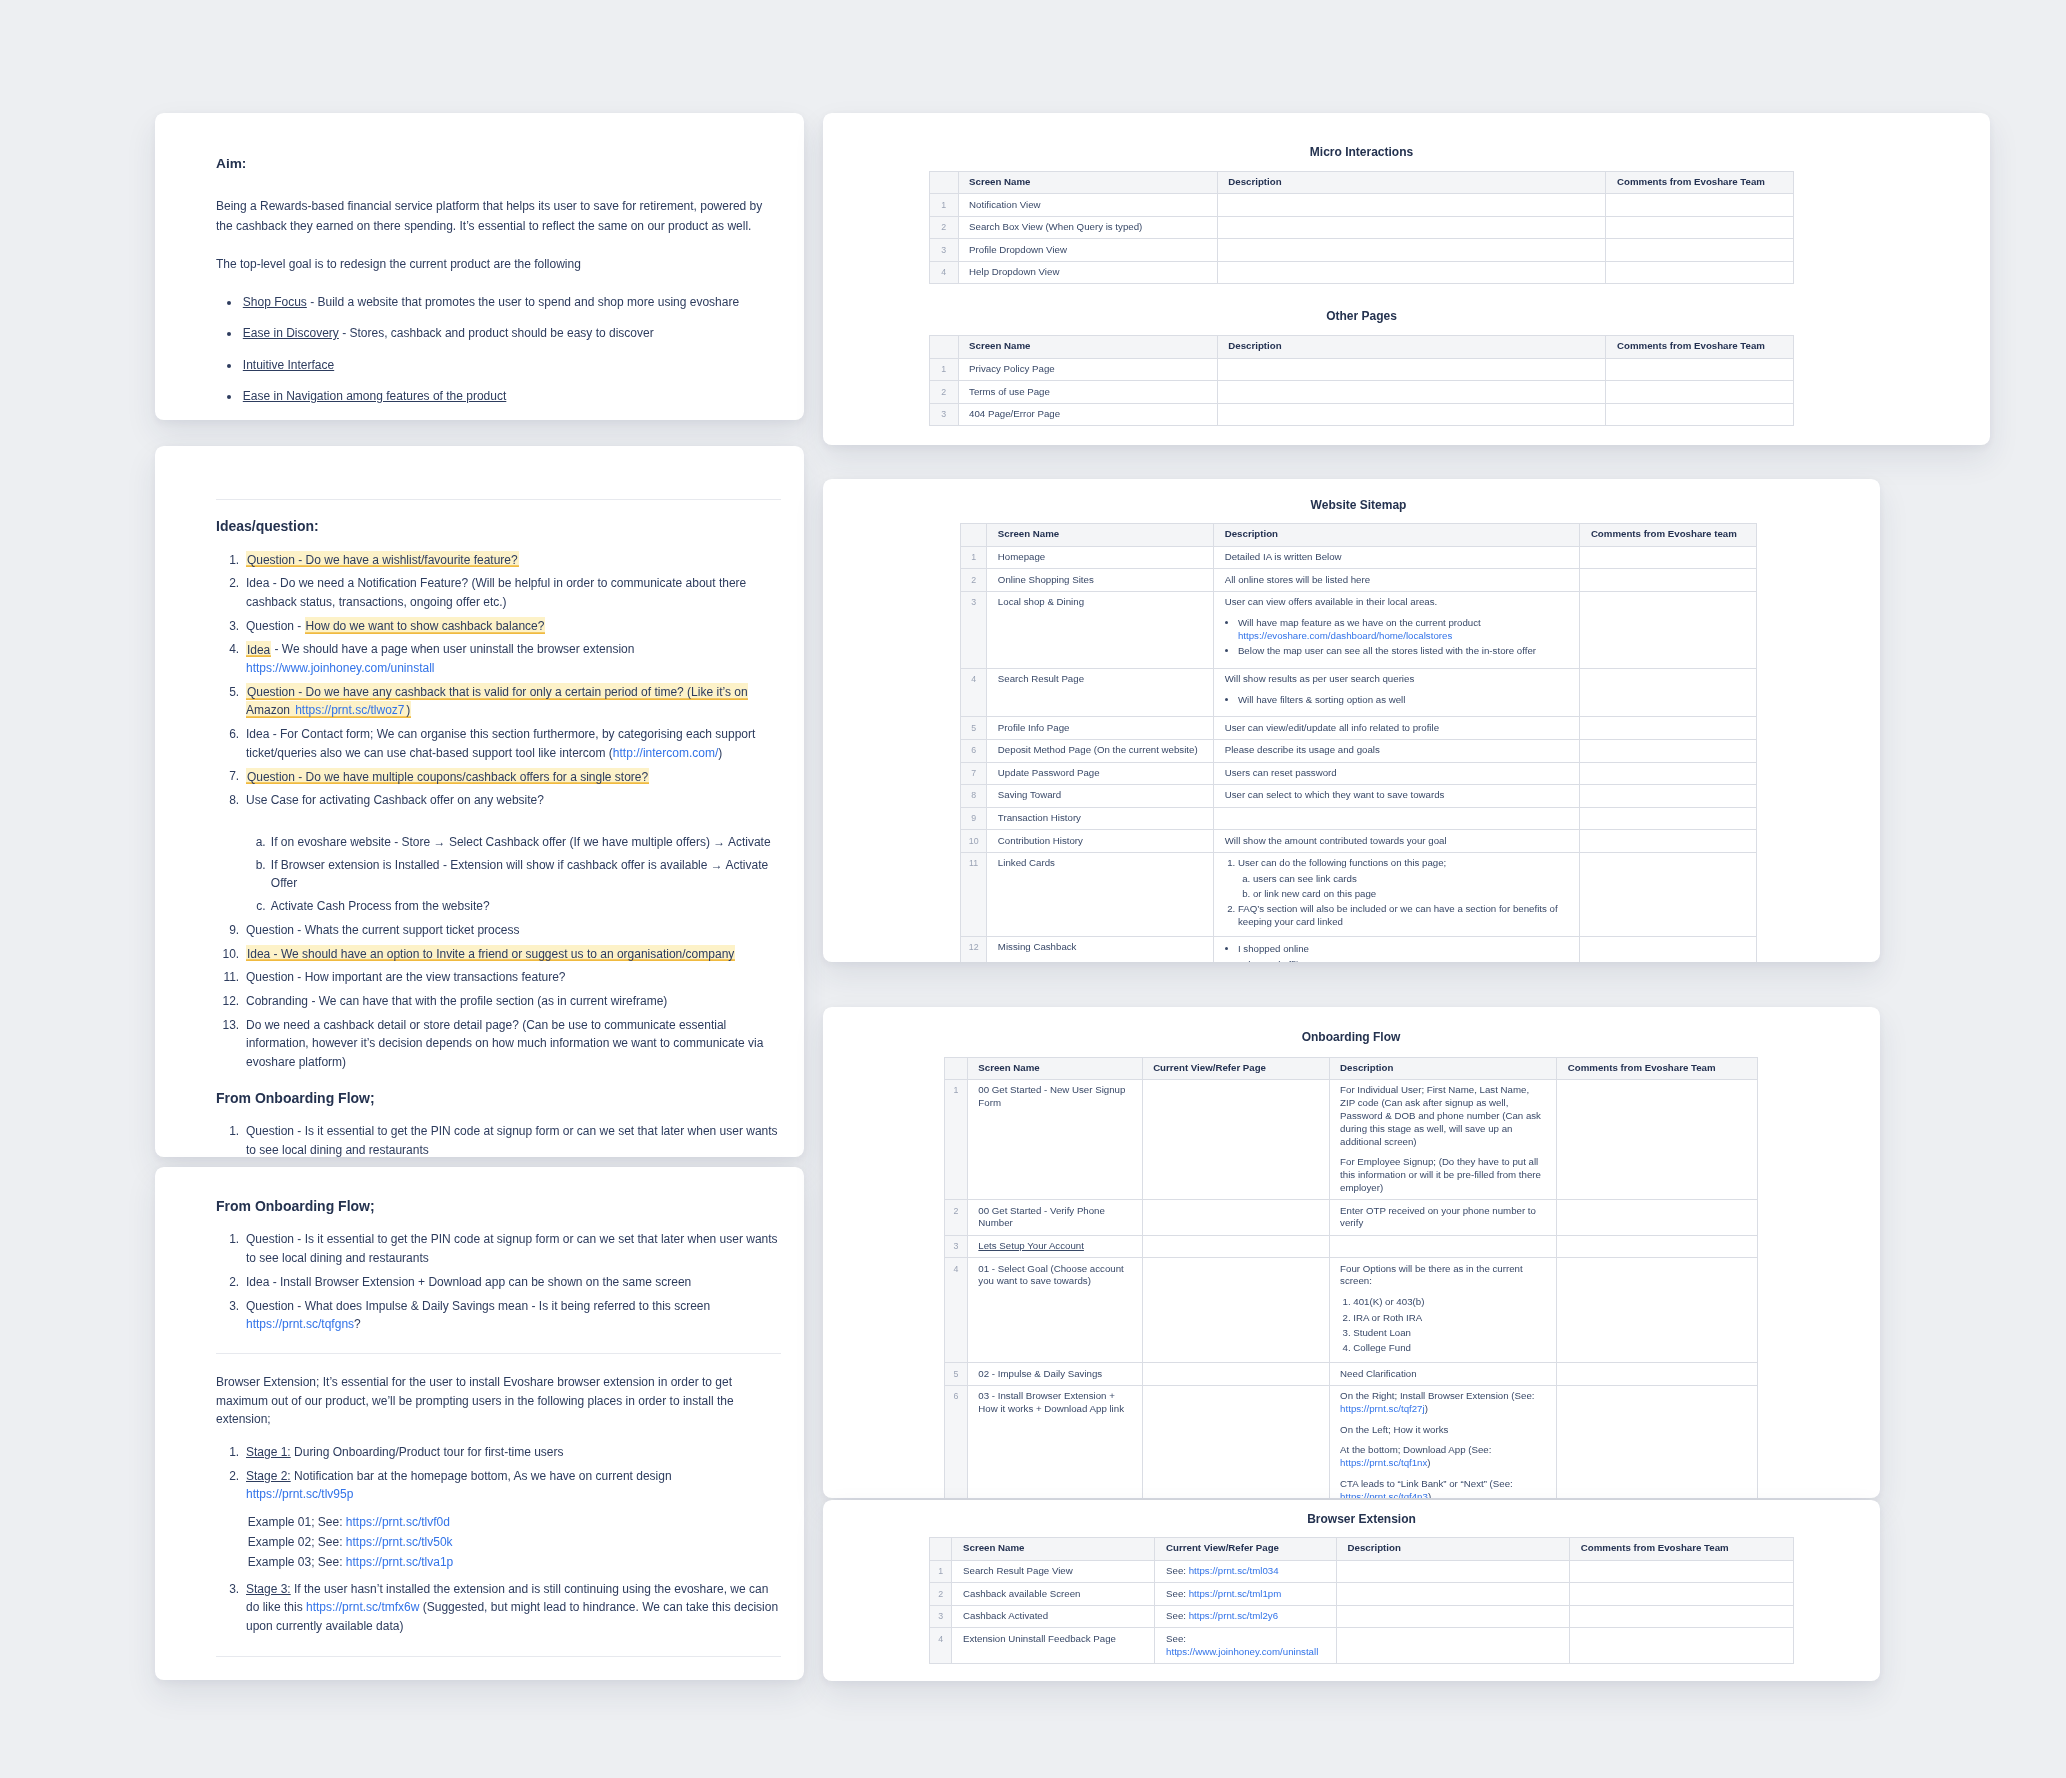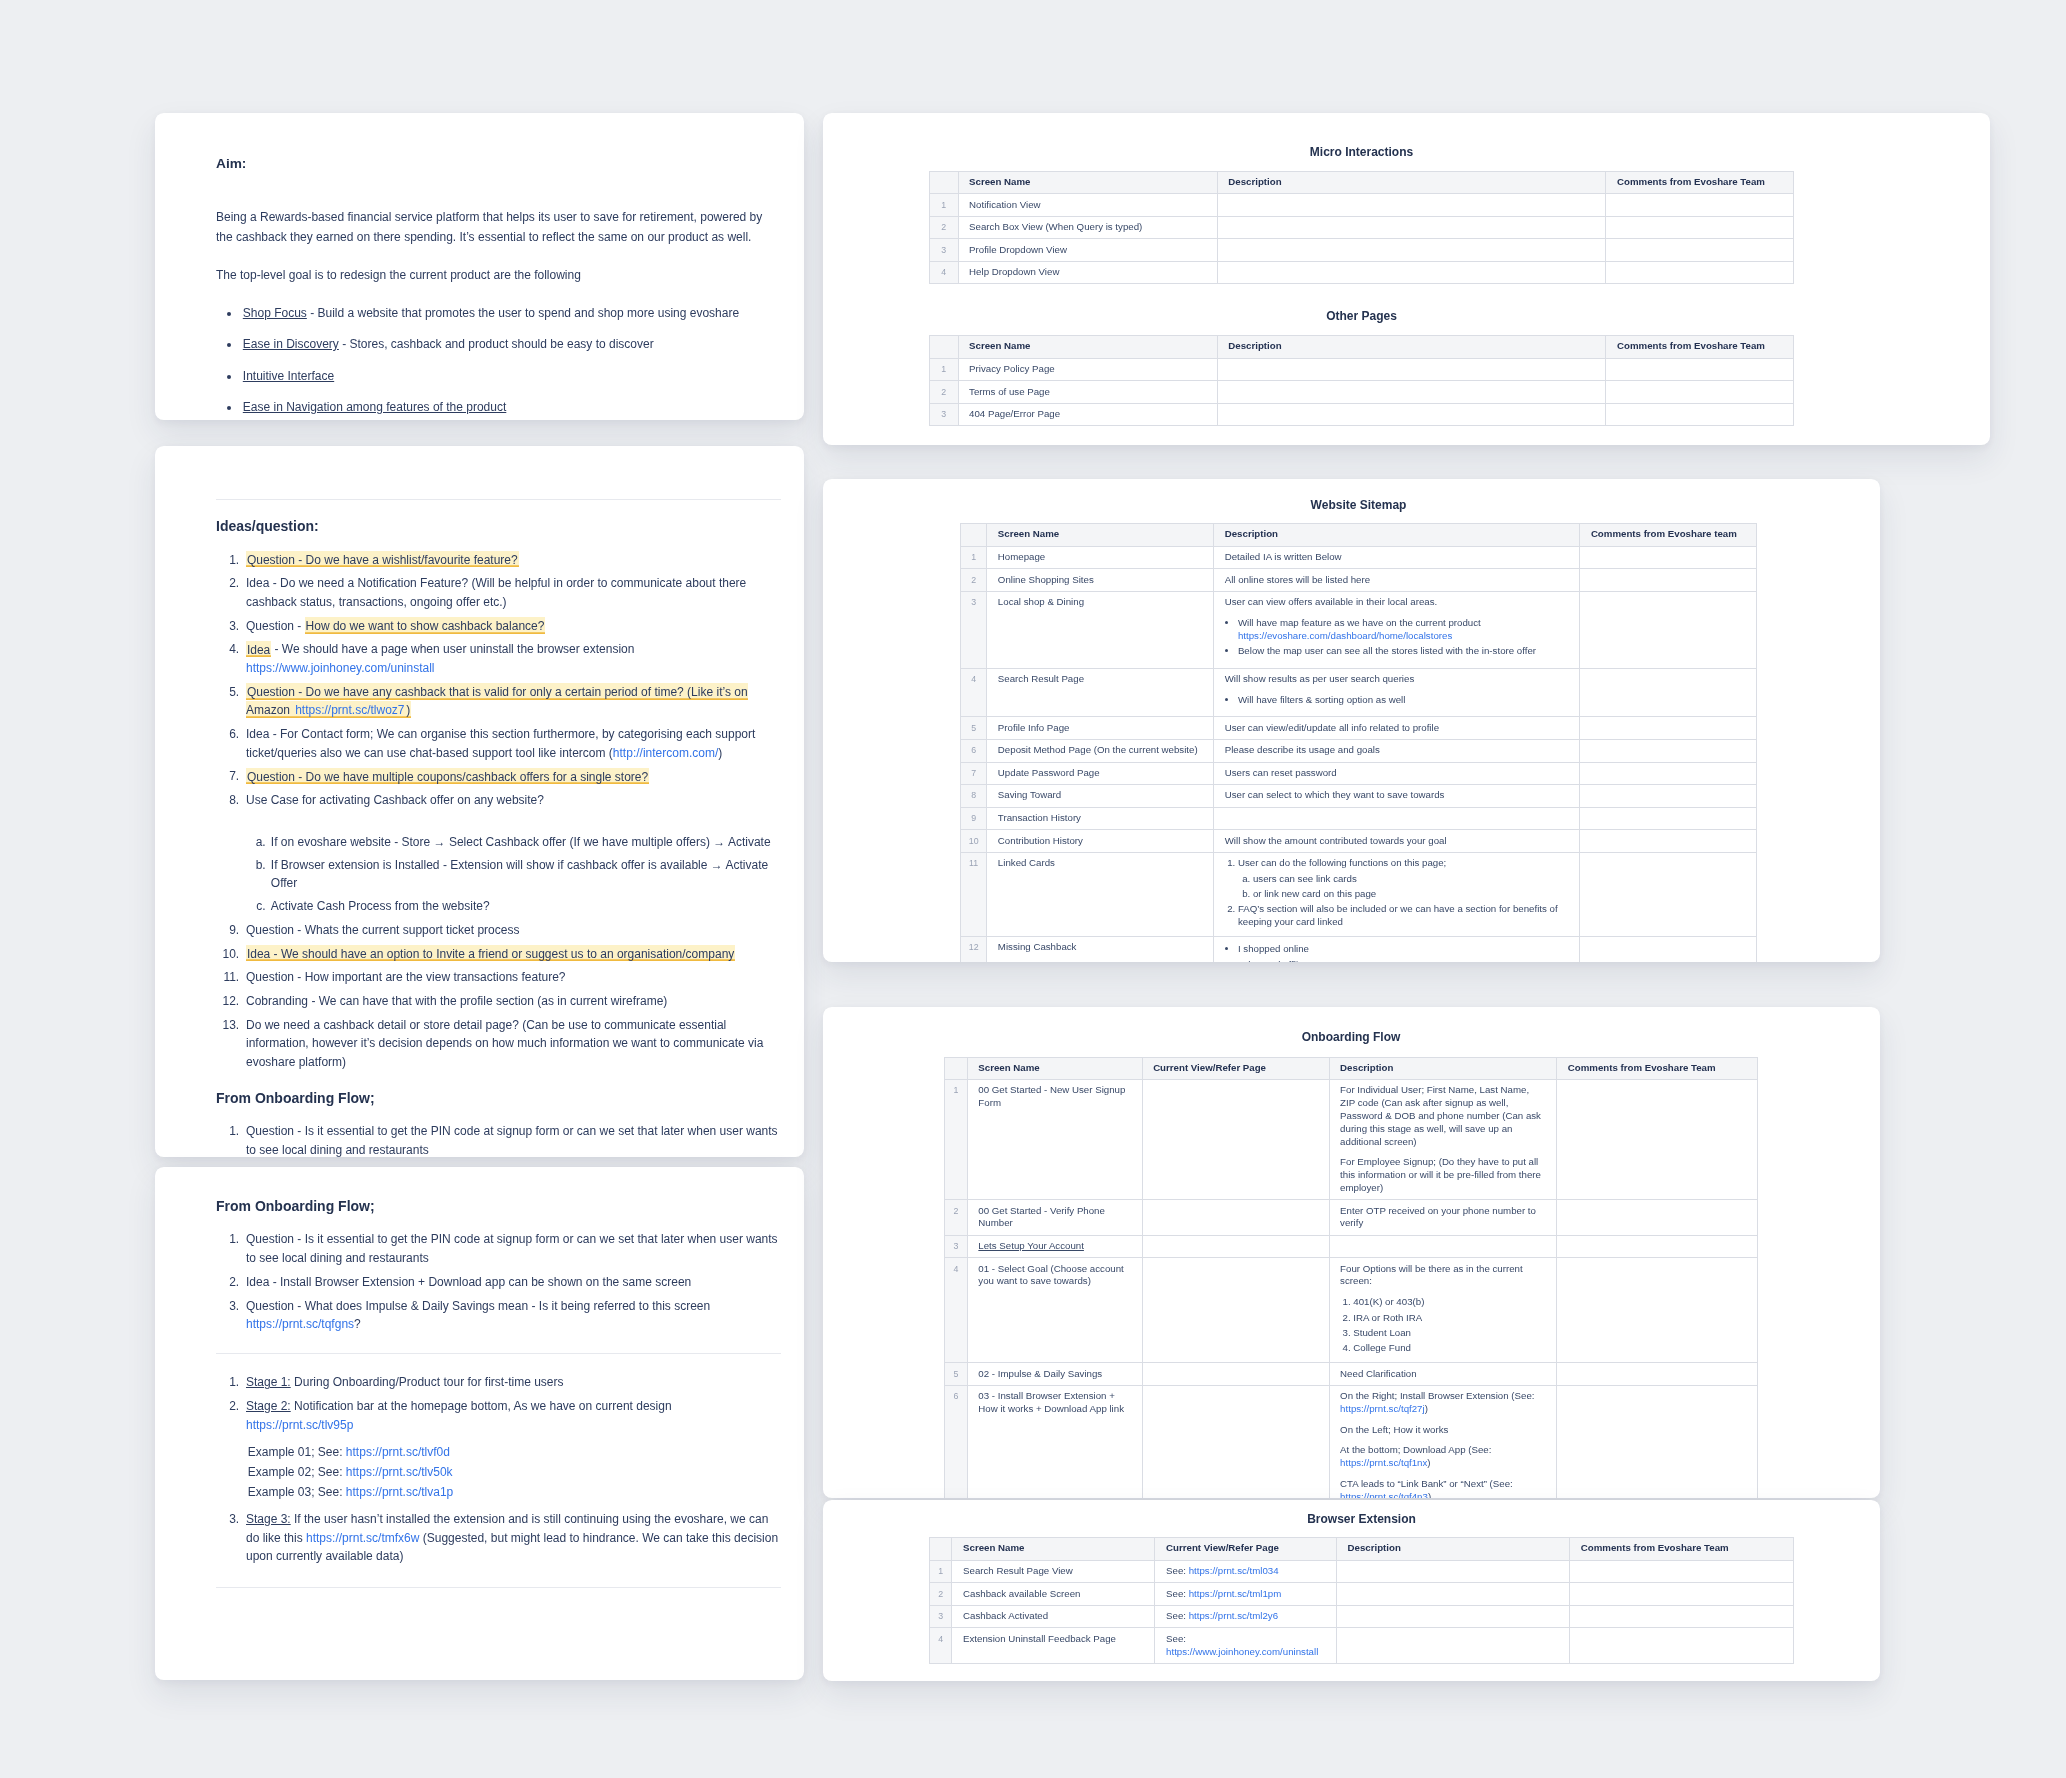--- a/index.html
+++ b/index.html
@@ -19,21 +19,21 @@
   .doc ul.disc{padding-left:25px;margin:3.5px 0 0}
   .doc ul.disc>li{margin-bottom:11.5px;padding-left:1.8px}
   .u{text-decoration:underline}
   .b{font-weight:normal}
   .lnk{color:#3273e8;text-decoration:none;cursor:pointer}
   .hl{background:#fdf2c8;box-shadow:inset 0 -1.8px 0 #f0ba40;padding:1.8px 0.9px 0.9px}
   .orange{color:#f9623e}
   .hr{border:0;border-top:1.3px solid #e7e9ee;margin:17.6px 0}
   #aim .inner{padding-top:41px}
   #aim{line-height:20px}
-  #aim h3{margin-bottom:34px;font-size:13.7px}
+  #aim h3{margin-bottom:23px;font-size:13.7px}
   #aim p{margin-bottom:17.6px}
   
   .tbl-title{font-size:12px;font-weight:bold;text-align:center;color:#24324f;line-height:15px}
   table.tbl{border-collapse:collapse;table-layout:fixed;background:#fff}
   .tbl th,.tbl td{border:0.9px solid #dadde4;font-size:9.7px;line-height:12.8px;padding:4.4px 10.6px;
                   text-align:left;vertical-align:top;color:#394968}
   .tbl th{background:#f4f5f7;font-weight:bold;color:#243252;height:22px}
   .tbl td{height:21px}
   .tbl td.n{background:#f5f6f8;color:#9aa3b5;text-align:center;padding:4.4px 1.8px;font-size:8.8px}
   .tbl th.n{background:#f4f5f7}
@@ -115,20 +115,21 @@
 
 <section id="onbdoc" class="card doc" style="left:155px;top:1167px;width:649px;height:513px">
   <div class="inner" style="padding-top:30px">
     <h3>From Onboarding Flow;</h3>
     <ol class="num">
       <li><span>Question - Is it essential to get the PIN code at signup form or can we set that later when user wants to see local dining and restaurants</span></li>
       <li><span>Idea - Install Browser Extension + Download app can be shown on the same screen</span></li>
       <li><span>Question - What does Impulse &amp; Daily Savings mean - Is it being referred to this screen </span><a class="lnk">https://prnt.sc/tqfgns</a><span>?</span></li>
     </ol>
     <hr class="hr" style="margin:19.4px 0">
+    <p><span class="b">Browser Extension</span><span>; It’s essential for the user to install Evoshare browser extension in order to get maximum out of our product, we’ll be prompting users in the following places in order to install the extension;</span></p>
     <ol class="num">
       <li><span class="u">Stage 1:</span><span> During Onboarding/Product tour for first-time users</span></li>
       <li><span class="u">Stage 2:</span><span> Notification bar at the homepage bottom, As we have on current design </span><a class="lnk">https://prnt.sc/tlv95p</a>
         <div class="exlines">
           <div><span>Example 01; See: </span><a class="lnk">https://prnt.sc/tlvf0d</a></div>
           <div><span>Example 02; See: </span><a class="lnk">https://prnt.sc/tlv50k</a></div>
           <div><span>Example 03; See: </span><a class="lnk">https://prnt.sc/tlva1p</a></div>
         </div>
       </li>
       <li><span class="u">Stage 3:</span><span> If the user hasn’t installed the extension and is still continuing using the evoshare, we can do like this </span><a class="lnk">https://prnt.sc/tmfx6w</a><span> (Suggested, but might lead to hindrance. We can take this decision upon currently available data)</span></li>

